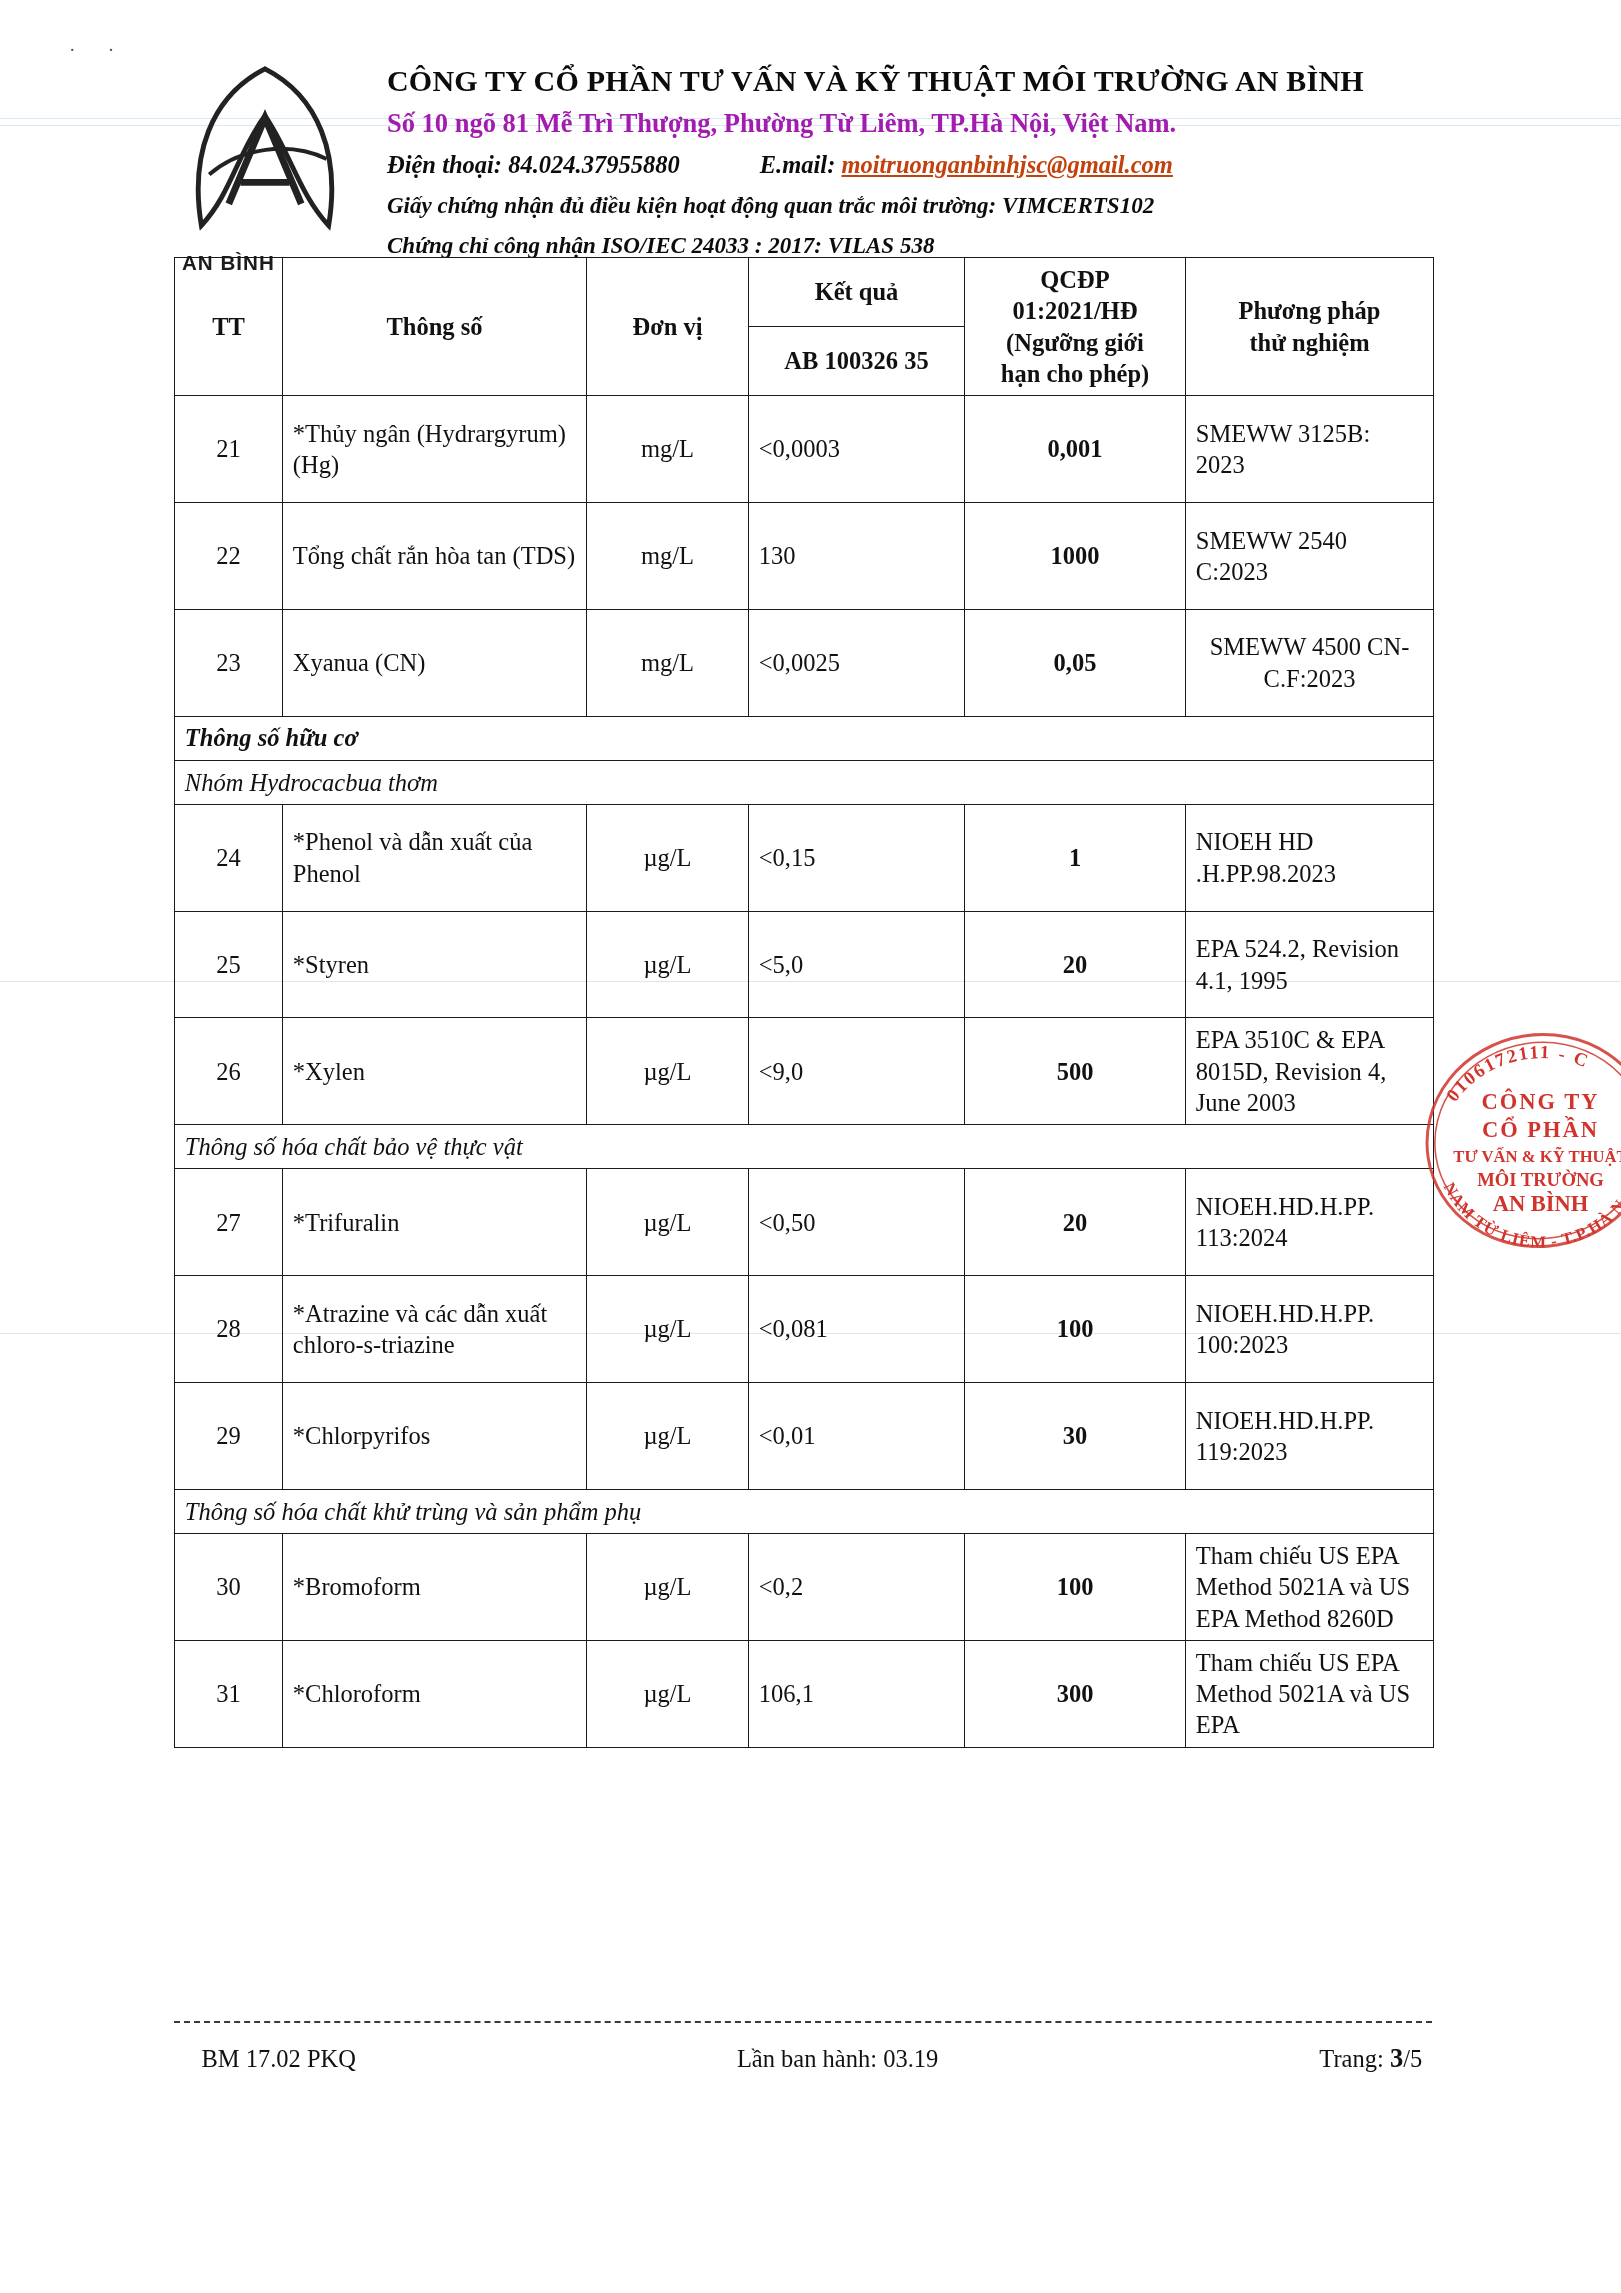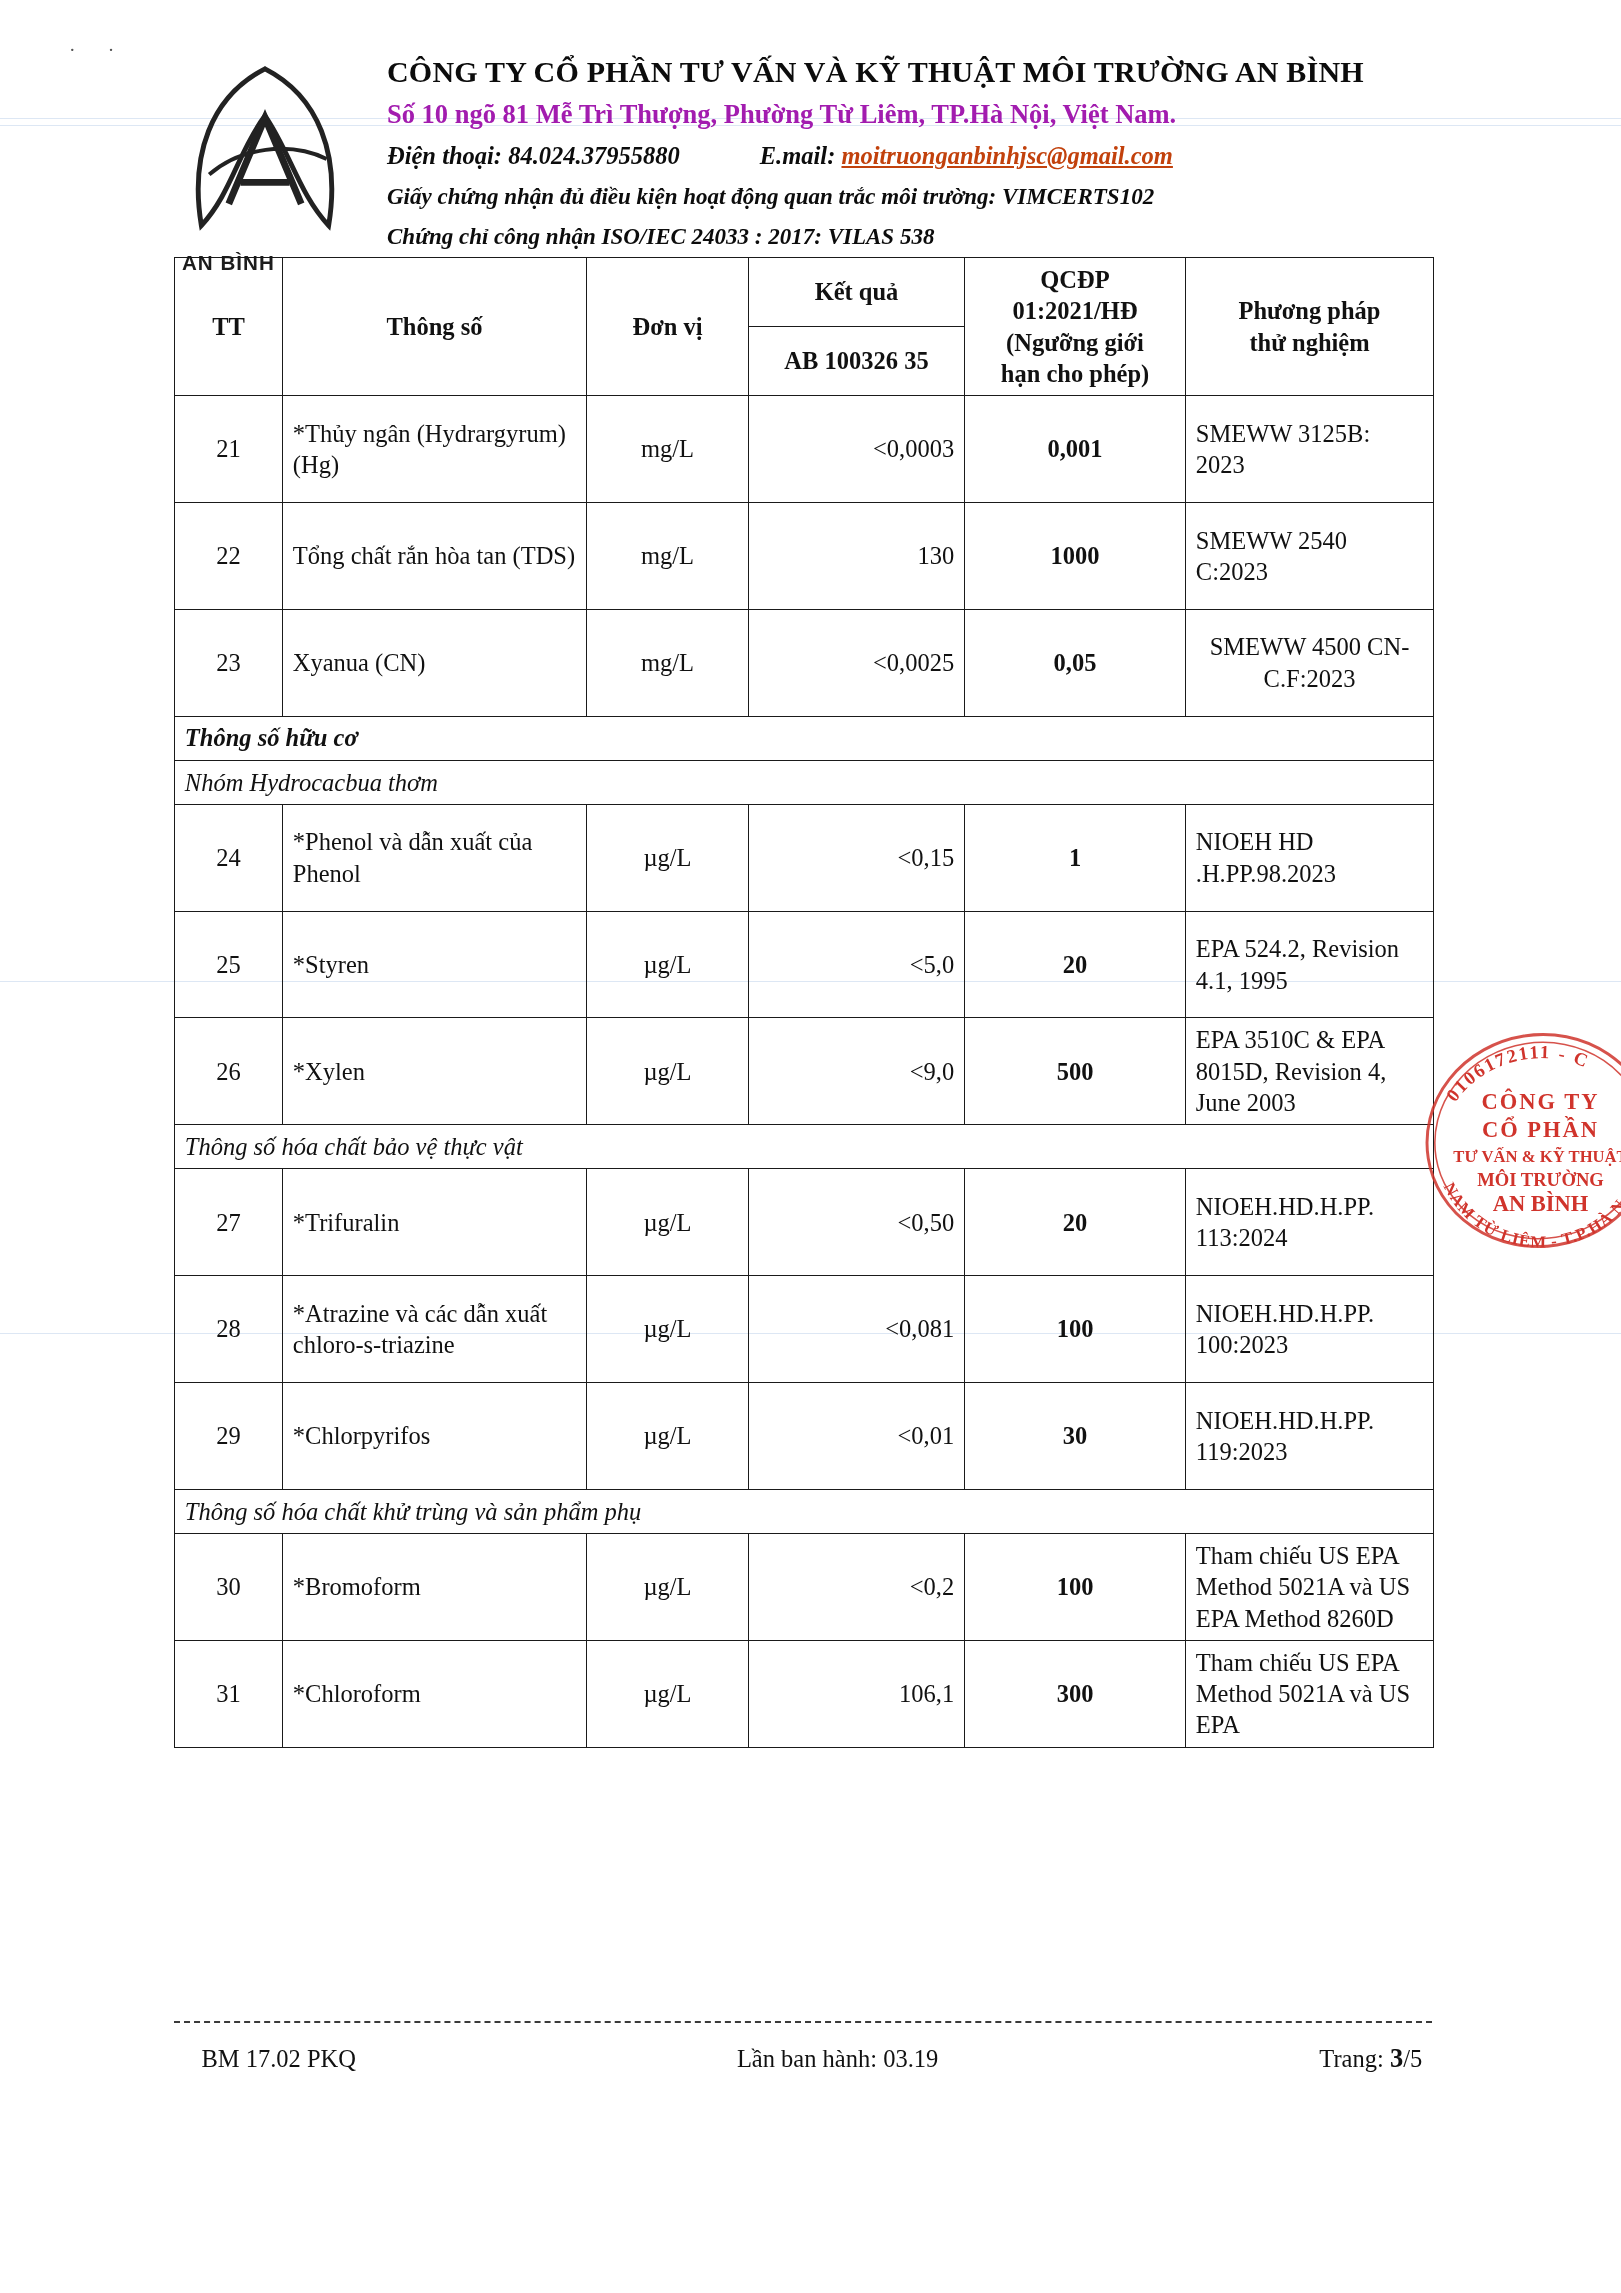--- a/index.html
+++ b/index.html
@@ -44,21 +44,21 @@
     top: 214px;
     font-family: "Liberation Sans", sans-serif;
     font-weight: bold;
     font-size: 20.6px;
     letter-spacing: 1px;
     color: #1c1c1c;
   }
   .header-text {
     position: absolute;
     left: 387px;
-    top: 18px;
+    top: 27px;
     width: 1108px;
   }
   .h-line1 {
     font-family: "Liberation Serif", serif;
     font-weight: bold;
     font-size: 30px;
     letter-spacing: 0.2px;
     color: #0c0c0c;
   }
   .h-line2 {
@@ -134,21 +134,21 @@
   col.c-unit    { width: 162px; }
   col.c-result  { width: 216px; }
   col.c-limit   { width: 221px; }
   col.c-method  { width: 248px; }
 
   .hdr-result-top { border-bottom: 1.6px solid #1a1a1a; }
 
   td.tt      { text-align: center; font-size: 25.5px; }
   td.param   { text-align: left; }
   td.unit    { text-align: center; }
-  td.result  { text-align: right; }
+  td.result  { text-align: left; }
   td.limit   { text-align: center; font-weight: bold; }
   td.method  { text-align: left; font-size: 24px; }
   td.method.center { text-align: center; }
 
   td.section {
     text-align: left;
     font-style: italic;
     font-weight: bold;
     font-size: 24.5px;
     padding-left: 25.5px;

